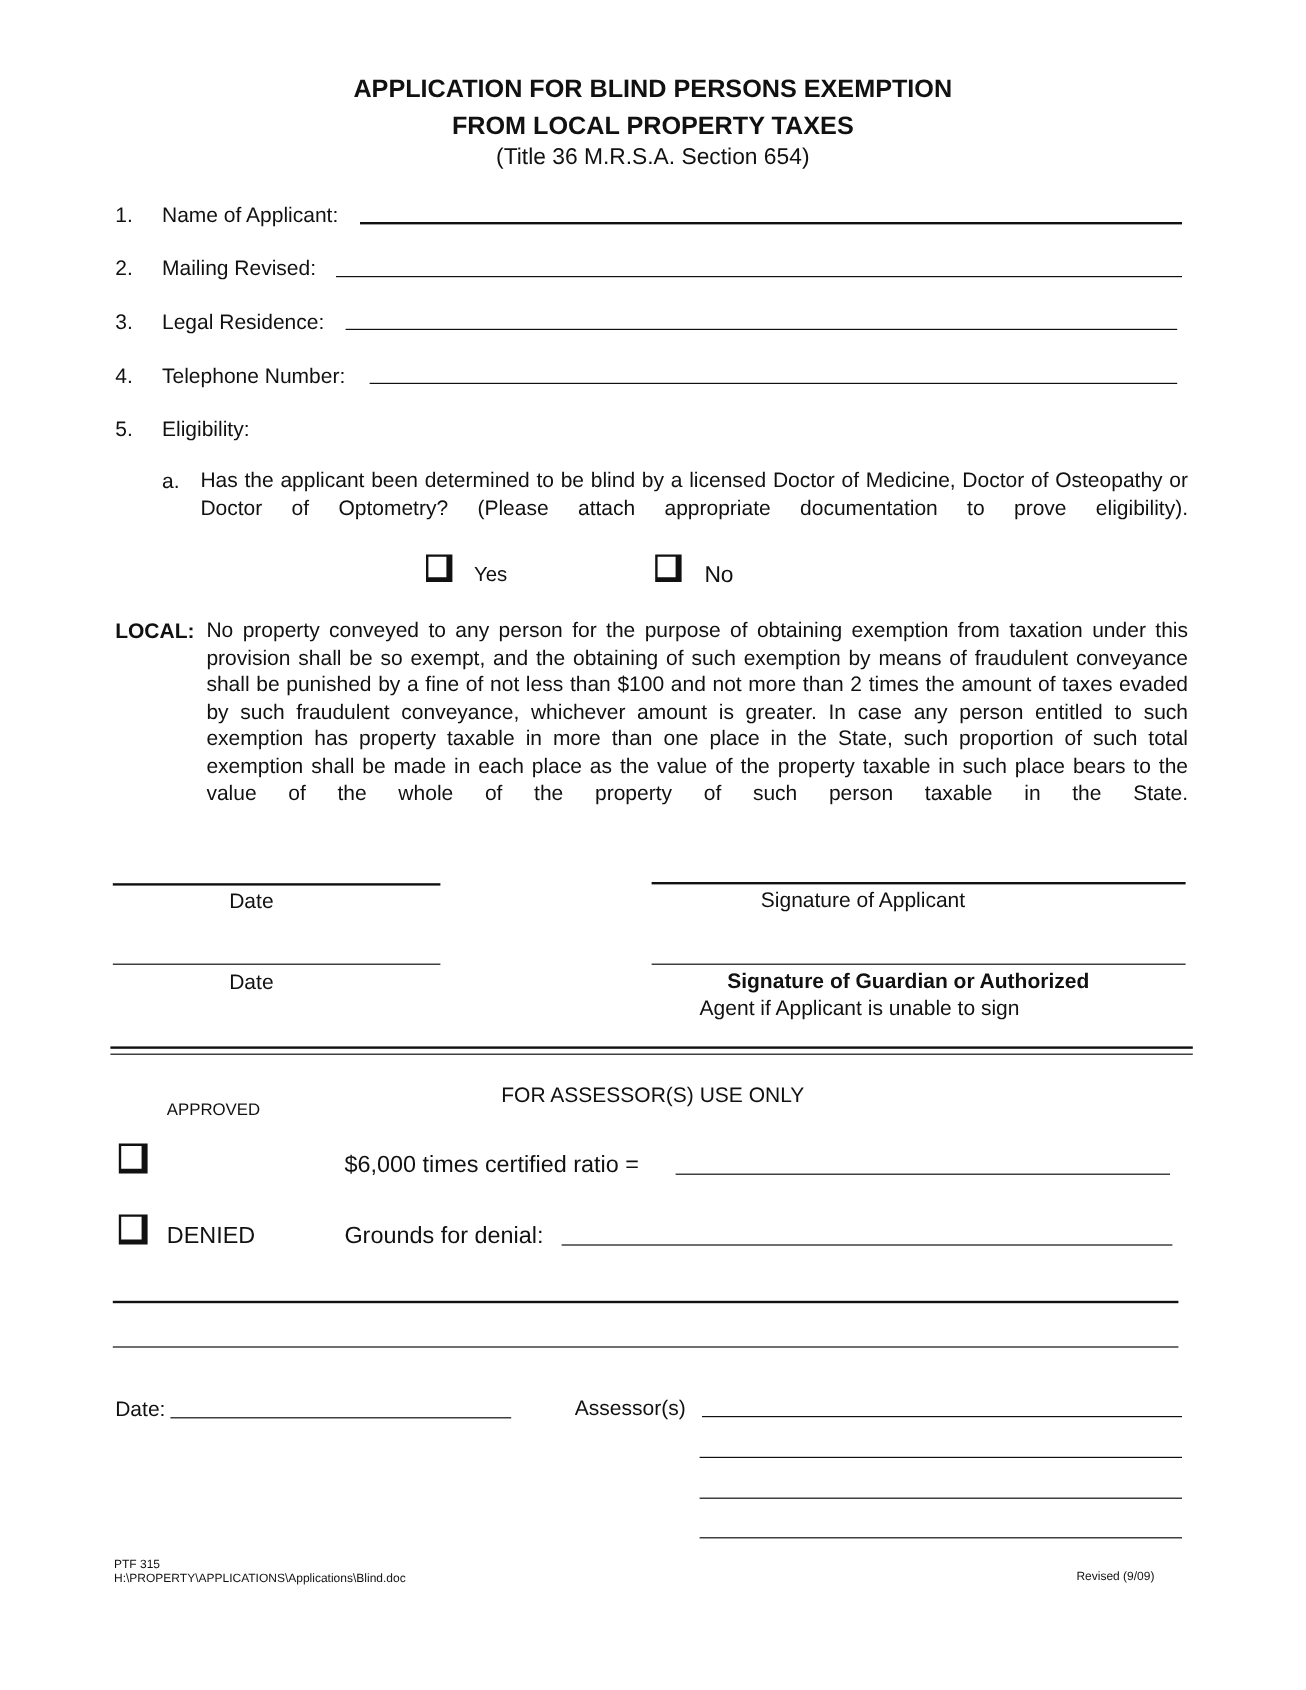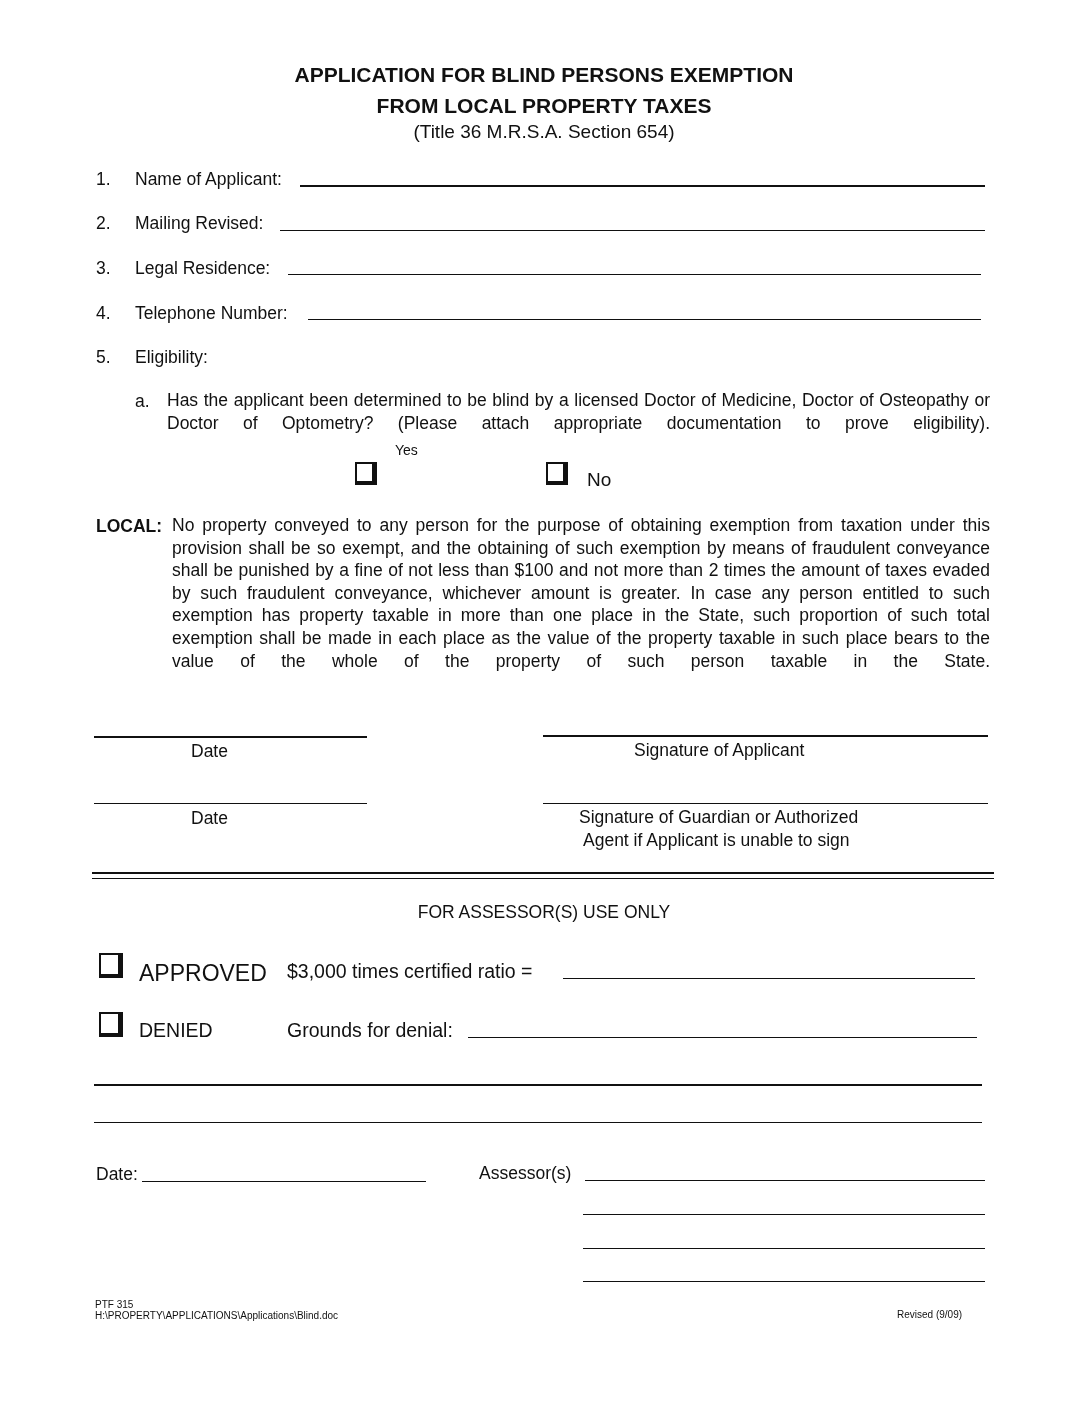--- a/index.html
+++ b/index.html
@@ -63,21 +63,21 @@
 </div>
 
 <div>
   <span class="abs num" style="left:96px; top:347px;">5.</span>
   <span class="abs txt" style="left:135px; top:347px;text-align:right;">Eligibility:</span>
   <span class="abs txt" style="left:135px; top:391px;">a.</span>
   <div class="abs para" style="left:167px; top:389px; width:823px; height:70px; overflow:hidden;">Has the applicant been determined to be blind by a licensed Doctor of Medicine, Doctor of Osteopathy or Doctor of Optometry? (Please attach appropriate documentation to prove eligibility).</div>
 
   <div>
     <span class="chk" style="left:355px; top:462px;"></span>
-    <span class="abs txt" style="left:395px; top:442px; font-size:14px;">Yes</span>
+    <span class="abs txt" style="left:395px; top:469px; font-size:17px;">Yes</span>
   </div>
   <div>
     <span class="chk" style="left:546px; top:462px;"></span>
     <span class="abs txt" style="left:587px; top:469px; font-size:19px;">No</span>
   </div>
 </div>
 
 <div>
   <span class="abs txt" style="left:96px; top:516px; font-weight:bold;">LOCAL:</span>
   <div class="abs para" style="left:172px; top:514px; width:818px; height:182px; overflow:hidden;">No property conveyed to any person for the purpose of obtaining exemption from taxation under this provision shall be so exempt, and the obtaining of such exemption by means of fraudulent conveyance shall be punished by a fine of not less than $100 and not more than 2 times the amount of taxes evaded by such fraudulent conveyance, whichever amount is greater.  In case any person entitled to such exemption has property taxable in more than one place in the State, such proportion of such total exemption shall be made in each place as the value of the property taxable in such place bears to the value of the whole of the property of such person taxable in the State.</div>
@@ -87,33 +87,33 @@
   <div class="line" style="left:94px; width:273px; top:736px;"></div>
   <span class="abs txt" style="left:191px; top:741px;">Date</span>
 
   <div class="line" style="left:543px; width:445px; top:735px;"></div>
   <span class="abs txt" style="left:634px; top:740px;">Signature of Applicant</span>
 
   <div class="line thin" style="left:94px; width:273px; top:803px;"></div>
   <span class="abs txt" style="left:191px; top:808px;">Date</span>
 
   <div class="line thin" style="left:543px; width:445px; top:803px;"></div>
-  <span class="abs txt" style="left:579px; top:807px;">Signature of Guardian or Authorized</span>
+  <span class="abs txt" style="left:606px; top:807px;font-weight:bold;">Signature of Guardian or Authorized</span>
   <span class="abs txt" style="left:583px; top:830px;">Agent if Applicant is unable to sign</span>
 </div>
 
 <div class="dbl-rule" style="top:872px;"></div>
 
 <div>
   <div class="abs txt" style="left:0; width:1088px; text-align:center; top:902px;">FOR ASSESSOR(S) USE ONLY</div>
 
   <div>
     <span class="chk big" style="left:99px; top:953px;"></span>
-    <span class="abs txt" style="left:139px; top:960px; font-size:23px;">APPROVED</span>
-    <span class="abs txt" style="left:287px; top:960px; font-size:19.5px;">$3,000 times certified ratio =</span>
+    <span class="abs txt" style="left:139px; top:916px; font-size:14px;">APPROVED</span>
+    <span class="abs txt" style="left:287px; top:960px; font-size:19.5px;">$6,000 times certified ratio =</span>
     <div class="line thin" style="left:563px; width:412px; top:978px;"></div>
   </div>
 
   <div>
     <span class="chk big" style="left:99px; top:1012px;"></span>
     <span class="abs txt" style="left:139px; top:1019px; font-size:19.5px;">DENIED</span>
     <span class="abs txt" style="left:287px; top:1019px; font-size:19.5px;">Grounds for denial:</span>
     <div class="line thin" style="left:468px; width:509px; top:1037px;"></div>
   </div>
 

